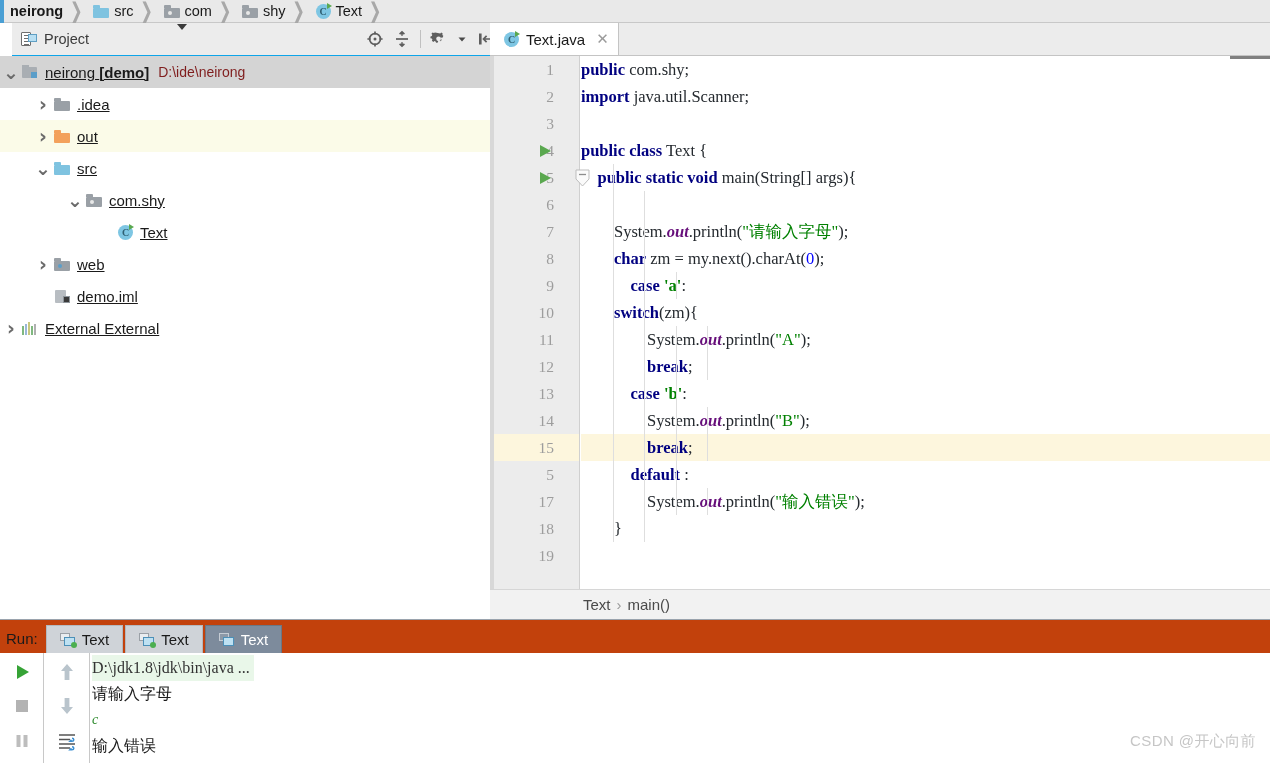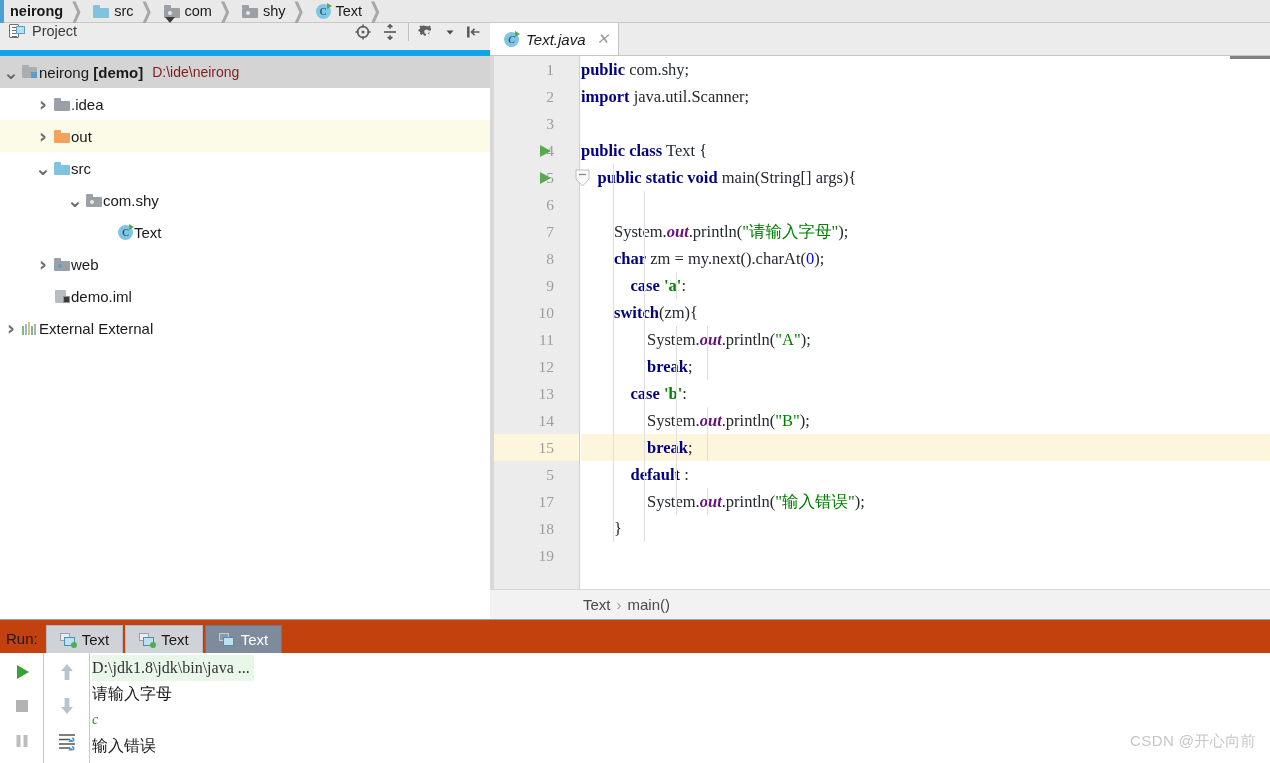--- a/index.html
+++ b/index.html
@@ -88,23 +88,23 @@
   .ico-root i:before { content:''; position:absolute; left:0; top:-2px; width:7px; height:3px; background:#a9aeb3; }
   .ico-root i:after { content:''; position:absolute; right:0; bottom:0; width:6px; height:6px; background:#5b9ec9; }
   
   .ico-libs { width: 16px; height: 14px; display: inline-block; position: relative; flex: none; }
   .ico-libs span {
     position: absolute; bottom: 0; width: 2px; border-radius: 0;
   }
 
   
   .tool-header {
-    position: absolute; left: 0; top: 23px; width: 490px; height: 33px;
-    background: #ececec; border-bottom: 6px solid #0ea5e9;
-    display: flex; align-items: flex-start;
+    position: absolute; left: 12px; top: 23px; width: 490px; height: 33px;
+    background: #ececec; border-bottom: 1px solid #0ea5e9;
+    display: flex; align-items: center;
   }
   .tool-title { display: flex; align-items: center; gap: 7px; padding-left: 9px; }
   .tool-title-text { font-size: 14.5px; color: #3b3b3b; }
   .ico-project { width: 16px; height: 15px; position: relative; flex: none; }
   .ico-project .doc {
     position: absolute; left: 0; top: 0; width: 10px; height: 14px;
     background: #fff; border: 1.4px solid #6e6e6e; border-radius: 1px;
   }
   .ico-project .doc:before {
     content: ''; position: absolute; left: 2px; top: 2px; width: 5px; height: 1px;
@@ -131,34 +131,34 @@
     display: flex; align-items: center; height: 32px;
     font-size: 15px; color: #1a1a1a; white-space: nowrap; cursor: default;
   }
   .tree-row.sel { background: #d4d4d4; }
   .tree-row.hl  { background: #fbfbe8; }
   .arrow {
     width: 22px; text-align: center; color: #6b6b6b; font-size: 13px; flex: none;
     font-family: "DejaVu Sans", sans-serif;
   }
   .arrow.blank { color: transparent; }
-  .tree-label { margin-left: 1px; }
+  .tree-label { margin-left: 7px; text-decoration: underline; }
   .tree-label b { font-weight: bold; }
   .tree-path { margin-left: 9px; color: #7f1d1d; font-size: 14px; }
 
   
   .tabbar {
     position: absolute; left: 490px; top: 23px; width: 780px; height: 33px;
     background: #ececec; border-bottom: 1px solid #c4c4c4;
     display: flex; align-items: flex-end;
   }
   .etab {
     height: 32px; display: flex; align-items: center; gap: 7px;
     padding: 0 9px 0 14px; background: #ffffff;
-    border-right: 1px solid #c4c4c4; font-size: 15px; color: #1a1a1a; font-style: italic;
+    border-right: 1px solid #c4c4c4; font-size: 15px; color: #1a1a1a;
   }
   .tab-close { color: #9a9a9a; font-size: 15px; margin-left: 4px; }
 
   
   .editor {
     position: absolute; left: 490px; top: 56px; width: 780px; height: 533px;
     background: #ffffff; overflow: hidden;
   }
   .edge-left { position: absolute; left: 0; top: 0; width: 4px; height: 533px; background: #d8d8d8; }
   .gutter {

